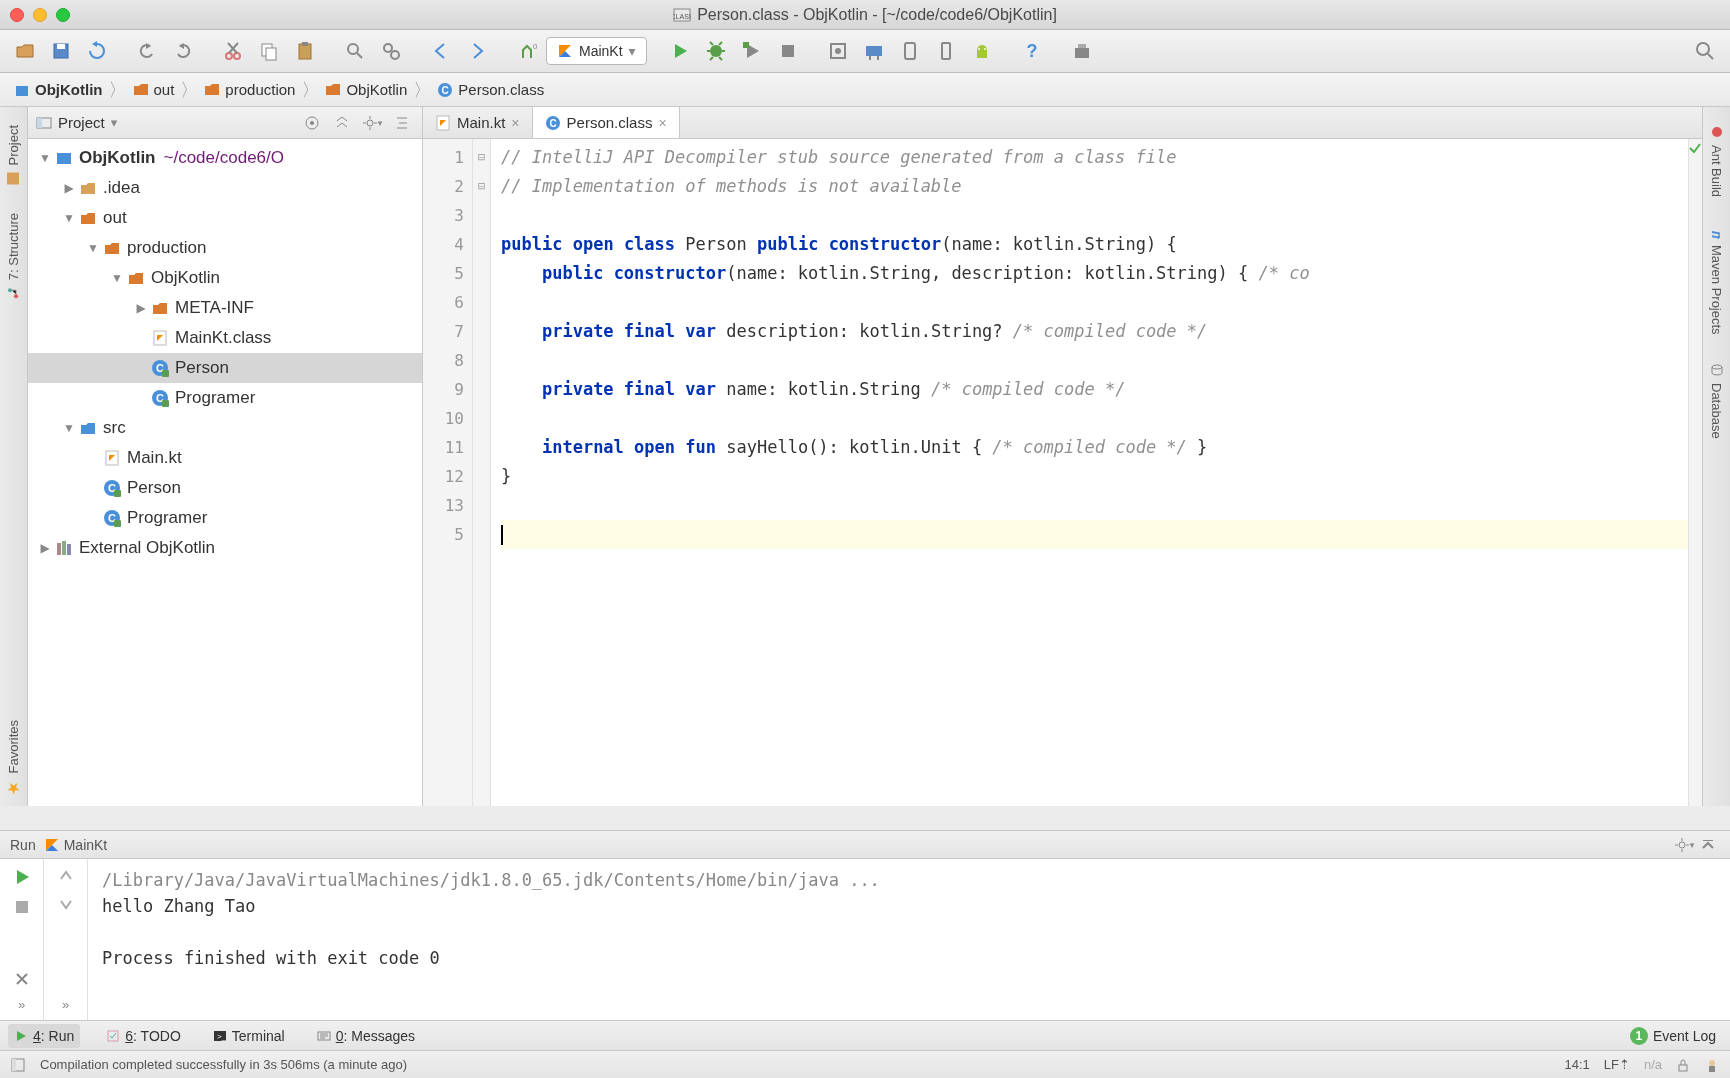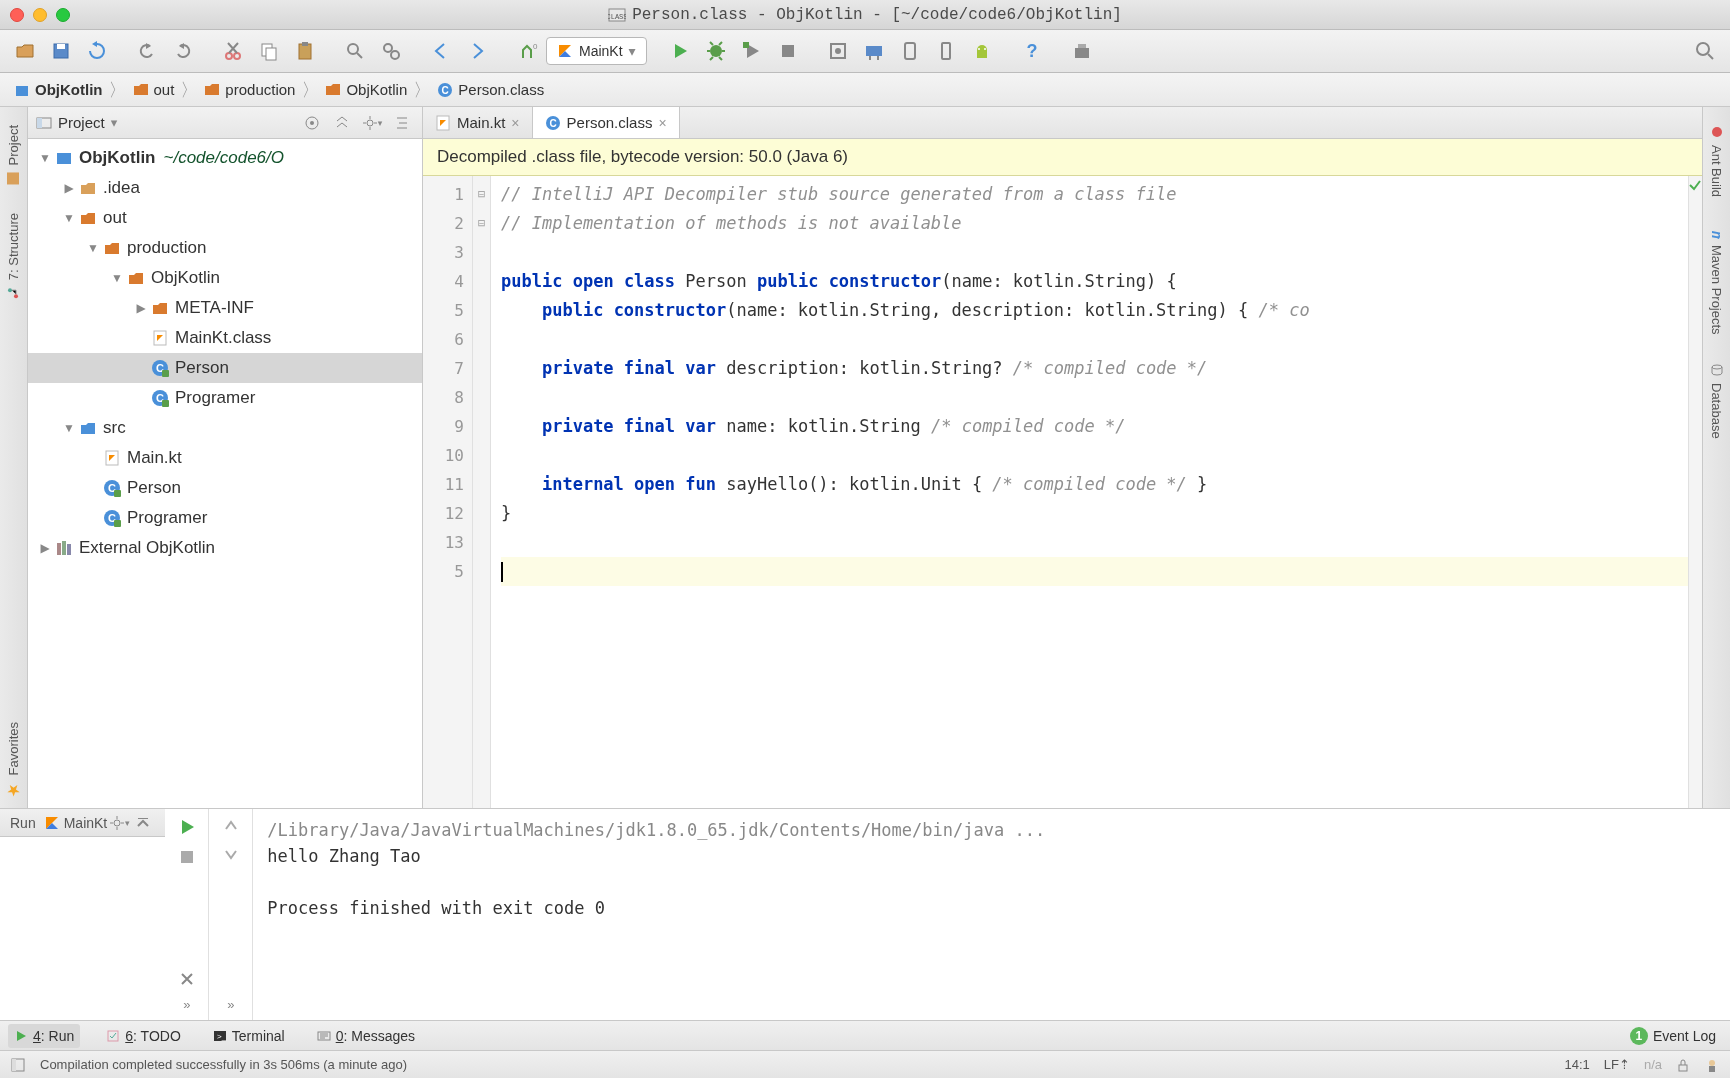--- a/index.html
+++ b/index.html
@@ -3,21 +3,21 @@
 <meta charset="utf-8">
 <style>
 * { margin: 0; padding: 0; box-sizing: border-box; }
 body { font-family: "Lucida Grande", "Helvetica Neue", Arial, sans-serif; font-size: 13px; color: #333; background: #ececec; width: 1730px; height: 1078px; overflow: hidden; display: flex; flex-direction: column; }
 .titlebar { height: 30px; background: linear-gradient(#e8e8e8,#d6d6d6); display: flex; align-items: center; padding: 0 10px; border-bottom: 1px solid #bcbcbc; }
 .traffic { display: flex; gap: 9px; }
 .tl { width: 14px; height: 14px; border-radius: 50%; }
 .tl.red { background: #ff5f57; border: 1px solid #e1483f; }
 .tl.yel { background: #ffbd2e; border: 1px solid #e0a128; }
 .tl.grn { background: #28c940; border: 1px solid #1bac2f; }
-.title { flex: 1; text-align: center; font-size: 16px; color: #4a4a4a; display: flex; align-items: flex-end; justify-content: center; gap: 6px; font-family: Liberation Mono, monospace; }
+.title { flex: 1; text-align: center; font-size: 16px; color: #4a4a4a; display: flex; align-items: flex-end; justify-content: center; gap: 6px; }
 .toolbar { height: 43px; background: linear-gradient(#f3f3f3,#e5e5e5); border-bottom: 1px solid #bcbcbc; display: flex; align-items: center; padding: 0 8px; gap: 2px; }
 .tbtn { width: 34px; height: 34px; display: flex; align-items: center; justify-content: center; cursor: pointer; border-radius: 3px; }
 .tsep { width: 12px; }
 .runsel { display: flex; align-items: center; border: 1px solid #b8b8b8; border-radius: 4px; background: #fff; height: 28px; padding: 0 10px; gap: 6px; font-size: 14px; }
 .toolbar .spacer { flex: 1; }
 .breadcrumbs { height: 34px; background: linear-gradient(#f4f4f4,#e9e9e9); border-bottom: 1px solid #c8c8c8; display: flex; align-items: center; padding: 0 6px; font-size: 15px; }
 .crumb { display: flex; align-items: center; gap: 5px; padding: 4px 8px; color: #333; }
 .crumb-sep { color: #999; margin: 0 -2px; font-size: 18px; }
 .mainrow { flex: 1; display: flex; min-height: 0; }
 .leftgutter, .rightgutter { width: 28px; background: linear-gradient(90deg,#eaeaea,#e0e0e0); border-right: 1px solid #c8c8c8; display: flex; flex-direction: column; align-items: center; padding-top: 10px; gap: 12px; }
@@ -42,40 +42,40 @@
 .codewrap { flex: 1; display: flex; min-height: 0; overflow: hidden; position: relative; }
 .gutter { width: 50px; background: #f4f4f4; border-right: 1px solid #e0e0e0; text-align: right; padding: 4px 8px 4px 0; color: #999; font-family: Menlo, Consolas, monospace; font-size: 16px; line-height: 29px; }
 .foldgutter { width: 18px; background: #f4f4f4; border-right: 1px solid #e0e0e0; padding: 4px 0; font-family: Menlo, monospace; font-size: 12px; color: #aaa; line-height: 29px; text-align: center; }
 .code { flex: 1; padding: 4px 0 4px 10px; font-family: Menlo, Consolas, monospace; font-size: 17px; line-height: 29px; white-space: pre; overflow: hidden; }
 .code .c { color: #909090; font-style: italic; }
 .code .k { color: #0033b3; font-weight: bold; }
 .code .n { color: #333; }
 .code .cur { background: #fdfce5; display: inline-block; width: 100%; }
 .cursor { display: inline-block; width: 2px; height: 20px; background: #000; vertical-align: middle; }
 .errstripe { width: 14px; background: #f4f4f4; border-left: 1px solid #e0e0e0; position: relative; }
-.runpanel { height: 212px; border-top: 1px solid #c8c8c8; display: flex; flex-direction: row; background: #fff; }
+.runpanel { height: 190px; border-top: 1px solid #c8c8c8; display: flex; flex-direction: column; background: #fff; margin-top: 24px; }
 .rp-head { height: 28px; background: linear-gradient(#f0f0f0,#e4e4e4); border-bottom: 1px solid #c8c8c8; display: flex; align-items: center; padding: 0 10px; font-size: 14px; color: #555; }
 .rp-head .spacer { flex: 1; }
 .rp-body { flex: 1; display: flex; }
 .rp-ctrl { width: 44px; display: flex; flex-direction: column; align-items: center; padding: 8px 0; gap: 10px; border-right: 1px solid #e0e0e0; }
 .rp-ctrl2 { width: 44px; display: flex; flex-direction: column; align-items: center; padding: 8px 0; gap: 10px; border-right: 1px solid #e0e0e0; }
 .rp-out { flex: 1; padding: 8px 14px; font-family: Menlo, Consolas, monospace; font-size: 17px; line-height: 26px; white-space: pre; overflow: auto; }
 .rp-out .cmd { color: #888; }
 .btabs { height: 30px; background: linear-gradient(#f0f0f0,#e4e4e4); border-top: 1px solid #c8c8c8; display: flex; align-items: center; padding: 0 8px; gap: 20px; font-size: 14px; }
 .btab { display: flex; align-items: center; gap: 5px; cursor: pointer; padding: 4px 6px; }
 .btab.active { background: #d8d8d8; border-radius: 3px; }
 .btabs .spacer { flex: 1; }
 .statusbar { height: 28px; background: linear-gradient(#f0f0f0,#e4e4e4); border-top: 1px solid #c8c8c8; display: flex; align-items: center; padding: 0 10px; font-size: 13px; color: #555; gap: 14px; }
 .statusbar .spacer { flex: 1; }
 svg { display: block; }
 .ico-folder { fill: #d97a2e; }
 .ico-folder-blue { fill: #4a90d9; }
 .ico-module { fill: #4a90d9; }
 .bold { font-weight: bold; }
-.dim { color: #14532d; font-style: italic; }
+.dim { color: #701a75; }
 .badge-green { background: #5cb85c; color: #fff; border-radius: 50%; width: 18px; height: 18px; display: inline-flex; align-items: center; justify-content: center; font-size: 12px; font-weight: bold; }
 </style>
 </head>
 <body>
 
 <div class="titlebar">
   <div class="traffic">
     <div class="tl red"></div>
     <div class="tl yel"></div>
     <div class="tl grn"></div>
@@ -505,21 +505,20 @@
         </div>
       <div class="tab active">
           <svg width="16" height="16">
             <circle cx="8" cy="8" r="7" fill="#4a90d9"></circle>
             <text x="8" y="12" text-anchor="middle" font-size="10" fill="#fff" font-weight="bold">C</text>
           </svg>
           <span>Person.class</span>
           <span class="x">×</span>
         </div>
     </div>
-    <div class="banner">Decompiled .class file, bytecode version: 50.0 (Java 6)</div>
     <div class="codewrap">
       <div class="gutter">
           <div>1</div>
           <div>2</div>
           <div>3</div>
           <div>4</div>
           <div>5</div>
           <div>6</div>
           <div>7</div>
           <div>8</div>

